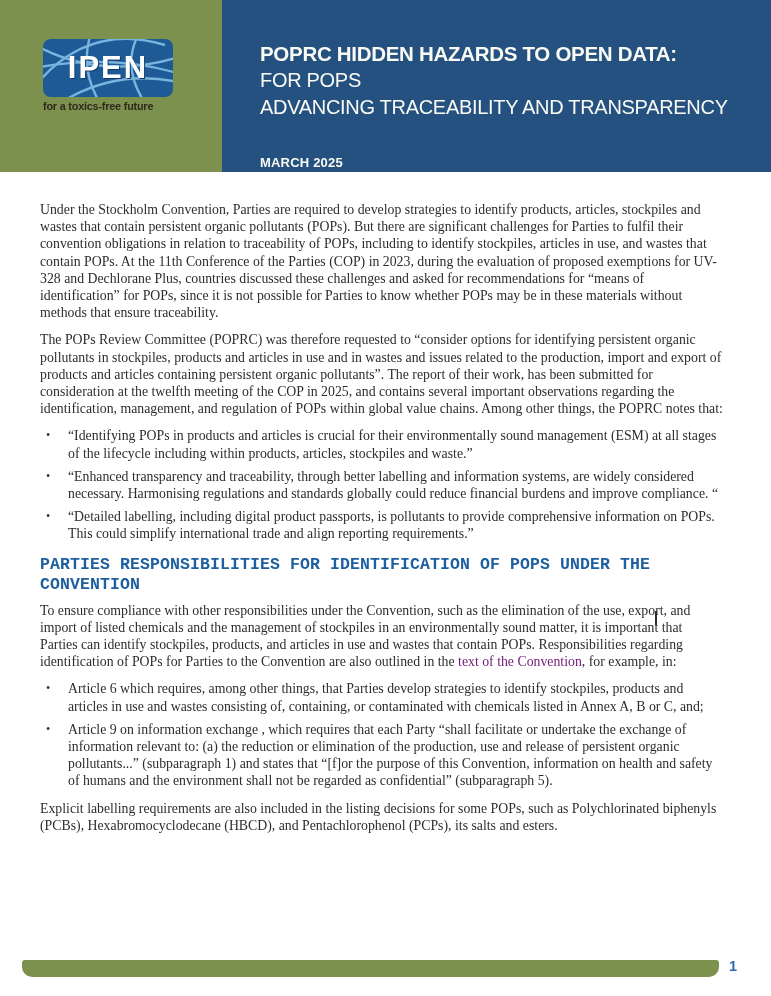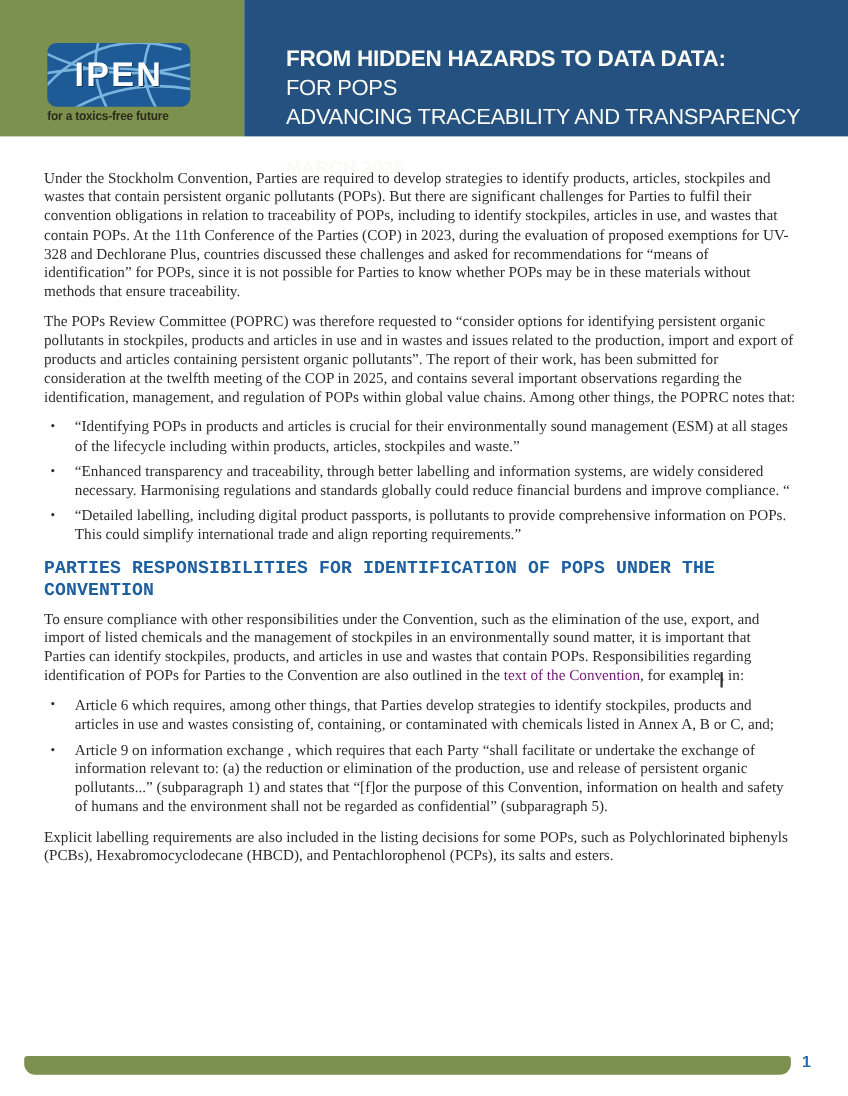--- a/index.html
+++ b/index.html
@@ -8,21 +8,21 @@
     position: relative;
     width: 771px;
     height: 996px;
     background: #ffffff;
     font-family: "Liberation Serif", serif;
     color: #2d2d2d;
     overflow: hidden;
   }
 
   
-  .header { display: flex; height: 124px; }
+  .header { display: flex; height: 172px; }
   .header-left {
     width: 222px;
     background: #7c914e;
     position: relative;
     flex-shrink: 0;
   }
   .logo-box {
     position: absolute;
     left: 43px; top: 39px;
     width: 130px; height: 58px;
@@ -58,23 +58,23 @@
     flex: 1;
     background: #24517f;
     padding: 40px 10px 0 38px;
     font-family: "Liberation Sans", sans-serif;
     color: #fafaf5;
   }
   .title-line { display: block; line-height: 27px; letter-spacing: -0.3px; }
   .title-line.t1 { font-weight: bold; font-size: 20.5px; }
   .title-line.t2 { font-weight: normal; font-size: 20px; }
   .report-date {
-    margin-top: 22px;
-    font-weight: bold;
-    font-size: 17px;
+    margin-top: 34px;
+    font-weight: bold;
+    font-size: 13px;
     letter-spacing: 0.2px;
   }
 
   
   main {
     padding: 29px 48px 0 40px;
     font-size: 13.8px;
     line-height: 17.2px;
   }
   main p { margin-bottom: 10px; }
@@ -147,21 +147,21 @@
             <path d="M96,-6 Q78,28 102,64"></path>
             <path d="M-14,30 Q65,14 134,34"></path>
           </g>
         </svg>
         <span class="logo-text">IPEN</span>
       </div>
       <div class="logo-tagline">for a toxics-free future</div>
     </div>
     <div class="header-right">
       <h1>
-        <span class="title-line t1">FROM HIDDEN HAZARDS TO DATA DATA:</span>
+        <span class="title-line t1">POPRC HIDDEN HAZARDS TO OPEN DATA:</span>
         <span class="title-line t2">FOR POPS</span>
         <span class="title-line t2">ADVANCING TRACEABILITY AND TRANSPARENCY</span>
       </h1>
       <div class="report-date">MARCH 2025</div>
     </div>
   </header>
 
   <main>
     <p>Under the Stockholm Convention, Parties are required to develop strategies to identify products, articles, stockpiles and wastes that contain persistent organic pollutants (POPs). But there are significant challenges for Parties to fulfil their convention obligations in relation to traceability of POPs, including to identify stockpiles, articles in use, and wastes that contain POPs. At the 11th Conference of the Parties (COP) in 2023, during the evaluation of proposed exemptions for UV-328 and Dechlorane Plus, countries discussed these challenges and asked for recommendations for “means of identification” for POPs, since it is not possible for Parties to know whether POPs may be in these materials without methods that ensure traceability.</p>
     <p>The POPs Review Committee (POPRC) was therefore requested to “consider options for identifying persistent organic pollutants in stockpiles, products and articles in use and in wastes and issues related to the production, import and export of products and articles containing persistent organic pollutants”. The report of their work, has been submitted for consideration at the twelfth meeting of the COP in 2025, and contains several important observations regarding the identification, management, and regulation of POPs within global value chains. Among other things, the POPRC notes that:</p>

